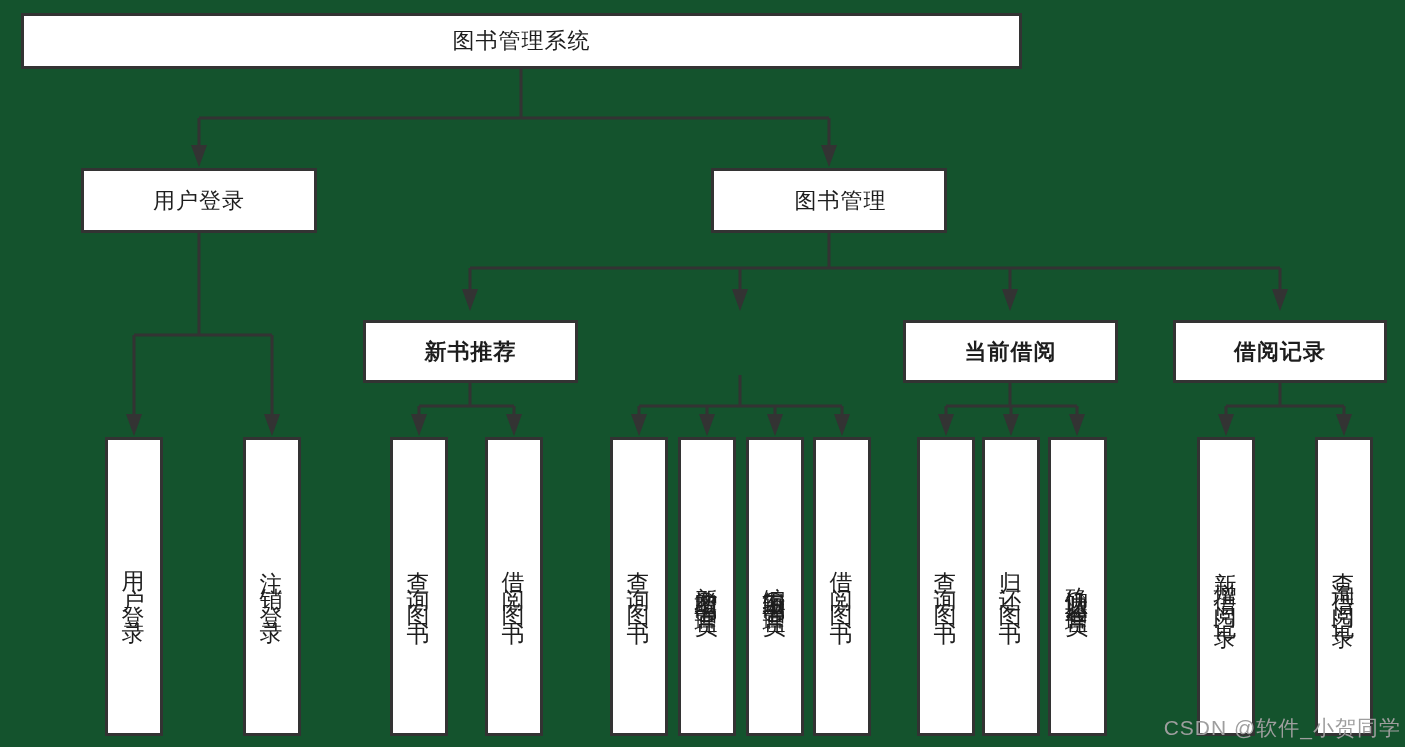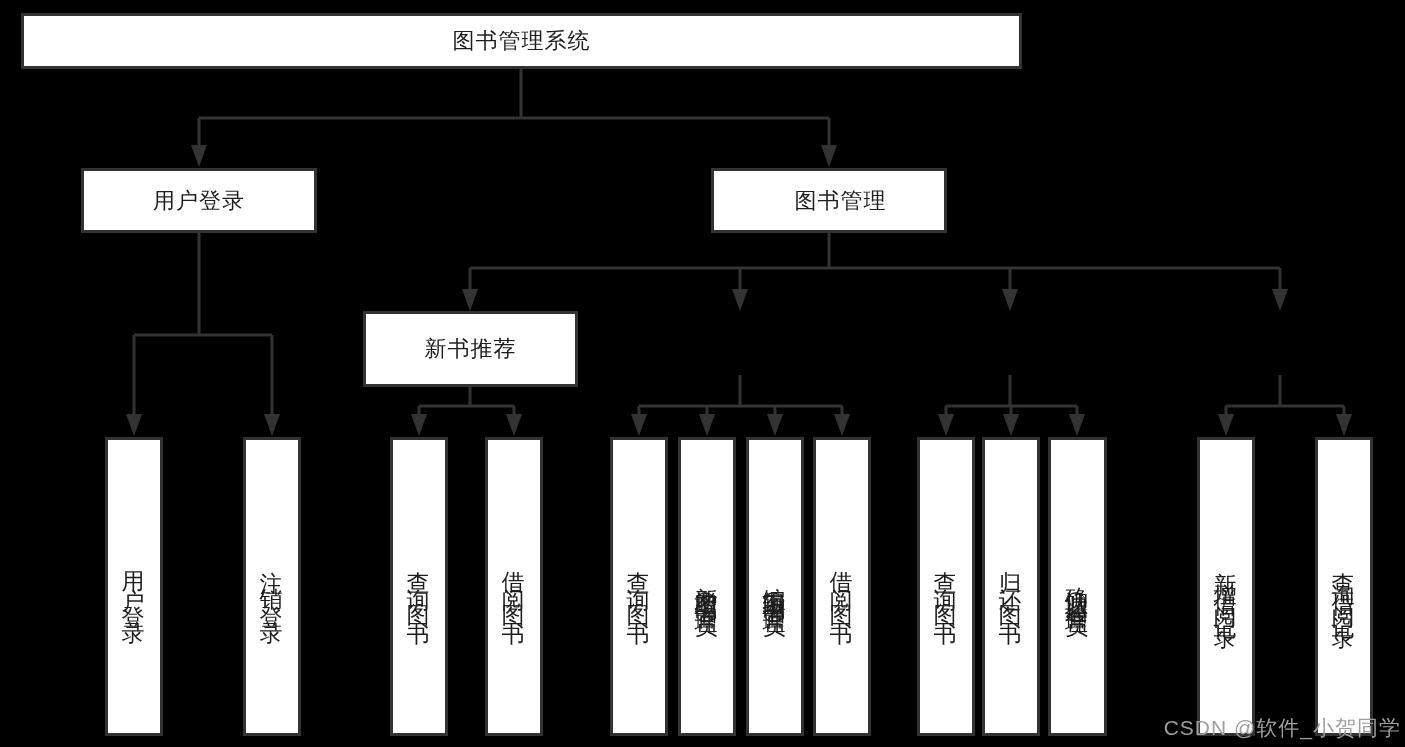--- a/index.html
+++ b/index.html
@@ -1,19 +1,19 @@
 <!DOCTYPE html>
 <html><head>
 <meta charset="utf-8">
 <style>
   html,body{margin:0;padding:0;background:#ffffff;}
   #stage{
     position:relative;
     width:1405px;height:747px;
-    background:#000000;
+    background:#14532d;
     font-family:"Liberation Sans", sans-serif;
     overflow:hidden;
   }
   #wires{position:absolute;left:0;top:0;width:1405px;height:747px;}
   .node{
     position:absolute;
     box-sizing:border-box;
     border:3px solid #333333;
     background:#ffffff;
     display:flex;
@@ -22,21 +22,21 @@
     color:#1d1d1d;
     font-size:22px;
     letter-spacing:1px;
     text-align:center;
     z-index:2;
   }
   
   .root{left:21px;top:13px;width:1001px;height:56px;}
   .lvl2a{left:81px;top:168px;width:236px;height:65px;}
   .lvl2b{left:711px;top:168px;width:236px;height:65px;padding-left:23px;}
-  .lvl3{top:311px;width:215px;height:76px;}
+  .lvl3{top:320px;width:215px;height:63px;font-weight:bold;}
   .lvl3a{left:363px;}
   .lvl3b{left:633px;}
   .lvl3c{left:903px;}
   .lvl3d{left:1173px;width:214px;}
   
   .leaf{
     top:437px;width:58px;height:299px;
     writing-mode:vertical-rl;
     font-size:23px;
   }
@@ -103,20 +103,22 @@
       <polygon points="1344,436 1336,414 1352,414"></polygon>
     </g>
   </svg>
 
   <div class="node root">图书管理系统</div>
 
   <div class="node lvl2a">用户登录</div>
   <div class="node lvl2b">图书管理</div>
 
   <div class="node lvl3 lvl3a">新书推荐</div>
+  <div class="node lvl3 lvl3c">当前借阅</div>
+  <div class="node lvl3 lvl3d">借阅记录</div>
 
   <div class="node leaf v-short x1">用户登录</div>
   <div class="node leaf v-short x2">注销登录</div>
 
   <div class="node leaf v-short x3">查询图书</div>
   <div class="node leaf v-short x4">借阅图书</div>
 
   <div class="node leaf v-short x5">查询图书</div>
   <div class="node leaf v-long x6">新增图书（管理员）</div>
   <div class="node leaf v-long x7">编辑图书（管理员）</div>

